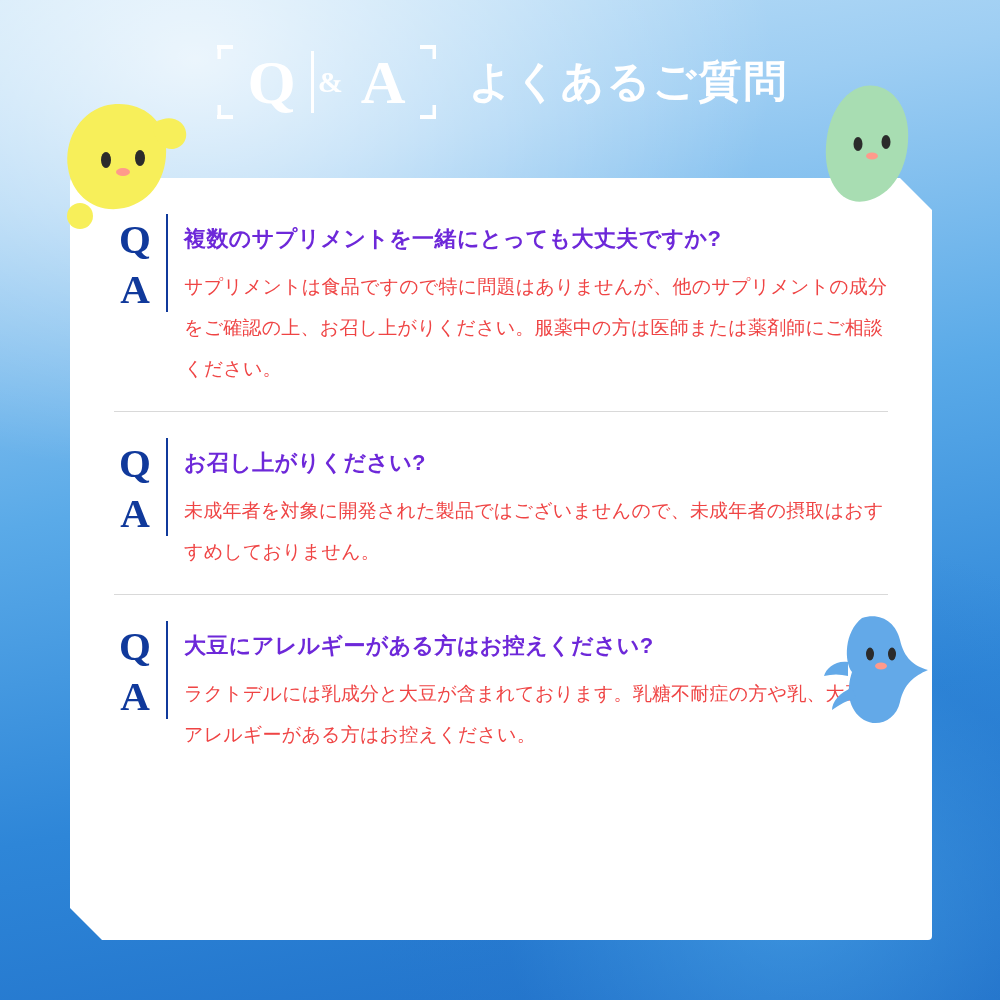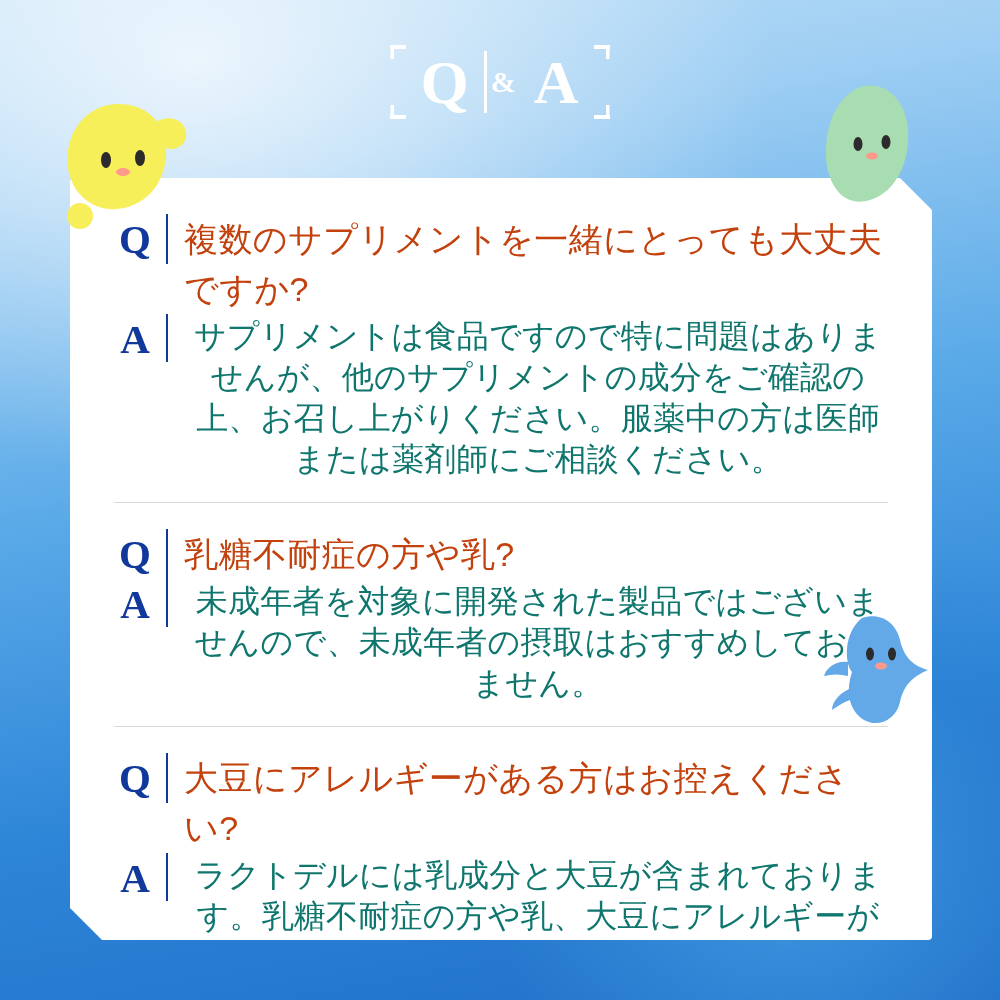--- a/index.html
+++ b/index.html
@@ -135,33 +135,32 @@
     line-height: 50px;
     color: #10399b;
     border-right: 2px solid #10399b;
     margin-right: 16px;
     padding-right: 6px;
   }
   .badge.q { color: #10399b; }
   .badge.a { color: #10399b; }
 
   .q-text {
-    font-size: 34px;
-    font-weight: normal;
-    color: #c2410c;
+    font-size: 22px;
+    font-weight: bold;
+    color: #6d28d9;
     line-height: 50px;
     letter-spacing: 0.4px;
   }
   .a-text {
-    font-size: 32px;
-    color: #0f766e;
+    font-size: 19px;
+    color: #ef4444;
     line-height: 41px;
     letter-spacing: 0.2px;
     padding-top: 2px;
-    text-align: center;
   }
   .row.answer .badge { line-height: 46px; padding-top: 2px; }
 
   .hr {
     height: 1px;
     background: #d9d9d9;
     margin: 12px 4px;
   }
 
   
@@ -189,20 +188,21 @@
         <span class="stub"></span>
       </div>
     <span class="q-letter">Q</span>
     <div class="divider-v"></div>
     <span class="amp">&amp;</span>
     <span class="a-letter">A</span>
     <div class="bracket right">
         <span class="stub"></span>
       </div>
   </div>
+  <div class="header-title">よくあるご質問</div>
 </div>
 
 <svg class="char char-yellow" viewBox="0 0 160 140">
   <path d="M60 8 C92 0 120 18 122 48 C124 78 108 104 80 110 C52 116 28 98 24 70 C20 44 34 16 60 8 Z" fill="#f7ef5a"></path>
   <path d="M112 24 C126 16 140 22 142 34 C144 46 132 54 122 50 C112 46 106 32 112 24 Z" fill="#f7ef5a"></path>
   <circle cx="36" cy="118" r="13" fill="#f7ef5a"></circle>
   <ellipse class="face-eye" cx="62" cy="62" rx="5" ry="8"></ellipse>
   <ellipse class="face-eye" cx="96" cy="60" rx="5" ry="8"></ellipse>
   <ellipse class="face-cheek" cx="79" cy="74" rx="7" ry="4"></ellipse>
 </svg>
@@ -234,21 +234,21 @@
       <div class="badge a">A</div>
       <div class="a-text">サプリメントは食品ですので特に問題はありませんが、他のサプリメントの成分をご確認の上、お召し上がりください。服薬中の方は医師または薬剤師にご相談ください。</div>
     </div>
   </div>
 
   <div class="hr"></div>
 
   <div class="qa-block">
     <div class="row question">
       <div class="badge q">Q</div>
-      <div class="q-text">乳糖不耐症の方や乳?</div>
+      <div class="q-text">お召し上がりください?</div>
     </div>
     <div class="row answer">
       <div class="badge a">A</div>
       <div class="a-text">未成年者を対象に開発された製品ではございませんので、未成年者の摂取はおすすめしておりません。</div>
     </div>
   </div>
 
   <div class="hr"></div>
 
   <div class="qa-block">

